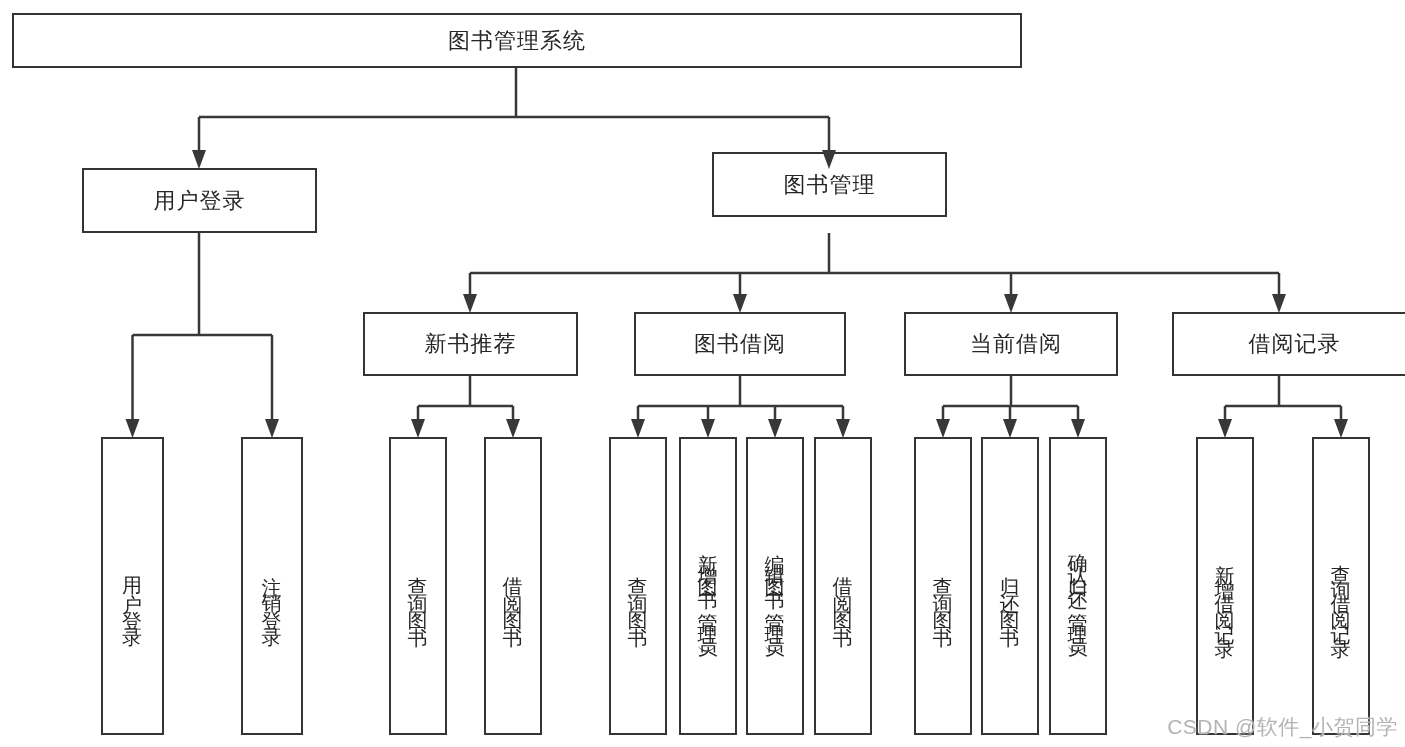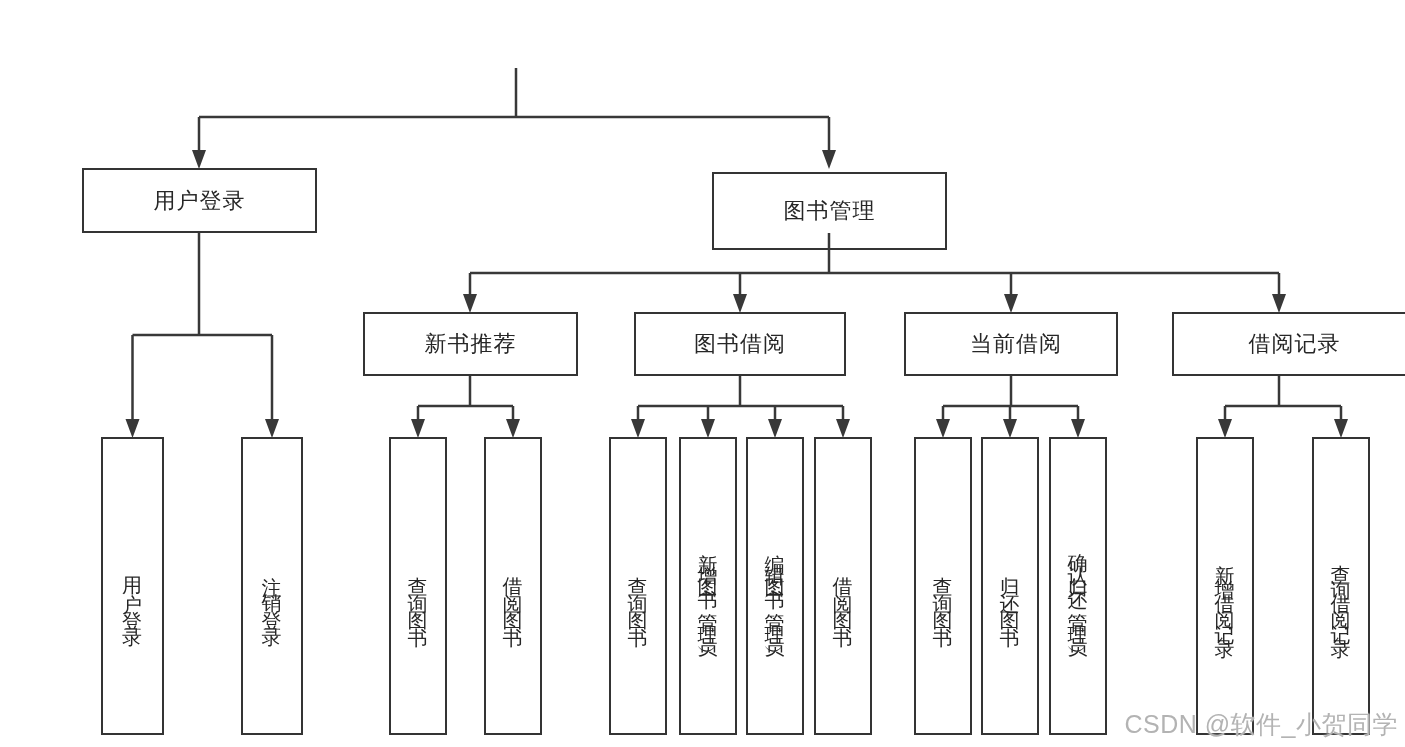--- a/index.html
+++ b/index.html
@@ -17,21 +17,21 @@
     border:2.5px solid #343434;
     box-sizing:border-box;
     display:flex;
     align-items:center;
     justify-content:center;
     z-index:1;
   }
   .hbox{font-size:22px;letter-spacing:1px;}
   .root{left:12px;top:13px;width:1010px;height:55px;}
   .lvl2-a{left:82px;top:168px;width:235px;height:65px;}
-  .lvl2-b{left:712px;top:172px;width:235px;height:78px;}
+  .lvl2-b{left:712px;top:152px;width:235px;height:65px;}
   .lvl3{top:312px;height:64px;}
   .l3-a{left:363px;width:215px;}
   .l3-b{left:634px;width:212px;}
   .l3-c{left:904px;width:214px;padding-left:10px;}
   .l3-d{left:1172px;width:245px;}
   .leaf{
     top:437px;height:298px;
     border-width:2px;
   }
   .vt{
@@ -46,32 +46,35 @@
   .vt9{letter-spacing:12px;margin-bottom:-12px;}
   .wires{
     position:absolute;left:0;top:0;width:1405px;height:747px;
     z-index:2;pointer-events:none;
   }
   .wires path.line{stroke:#383838;stroke-width:2.5;fill:none;}
   .wires path.head{fill:#383838;stroke:none;}
   .watermark{
     position:absolute;
     right:7px;bottom:6px;
-    font-size:25px;
+    font-size:21px;
     color:#b3b3b3;
     z-index:3;
     text-shadow:0 0 2px #ffffff;
     letter-spacing:0.5px;
   }
 </style>
 </head>
 <body>
 
 <div class="canvas">
 
+  <div class="box root hbox">
+    <span>图书管理系统</span>
+  </div>
 
   <div class="box lvl2-a hbox">
     <span>用户登录</span>
   </div>
   <div class="box lvl2-b hbox">
     <span>图书管理</span>
   </div>
 
   <div class="box lvl3 l3-a hbox">
     <span>新书推荐</span>

